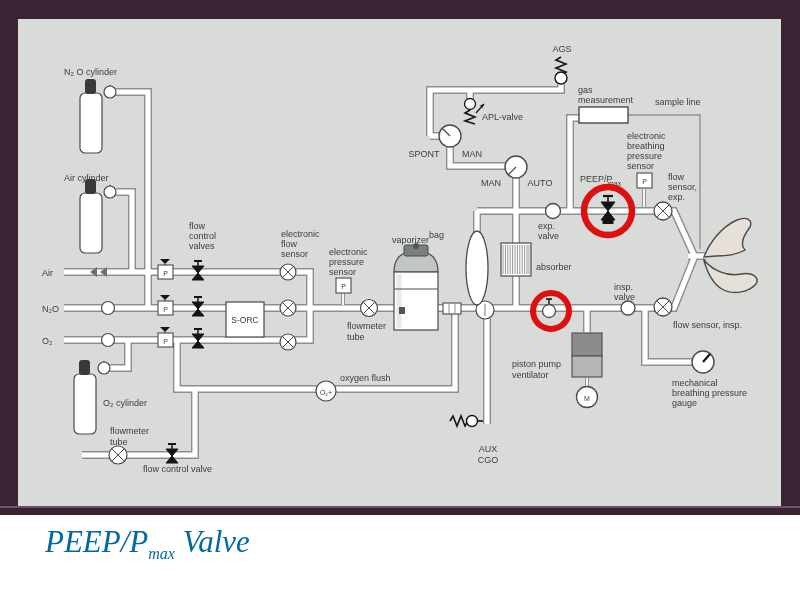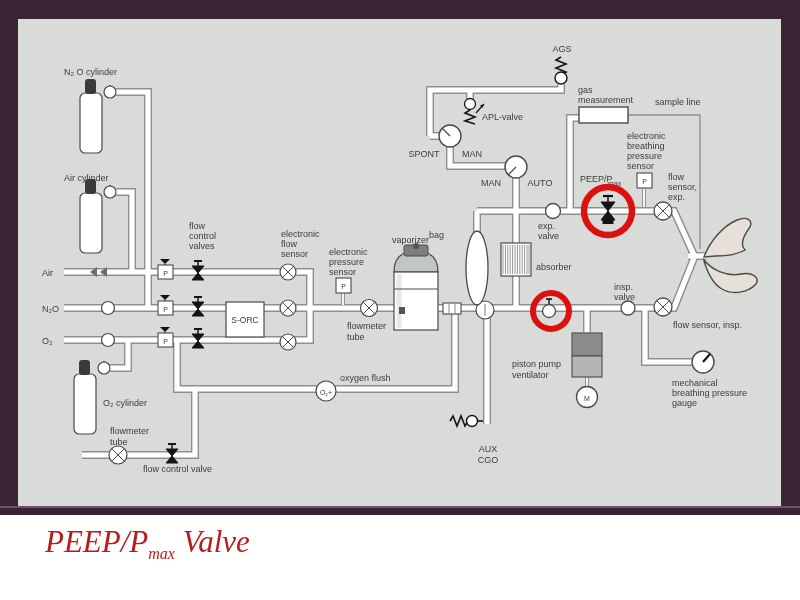--- a/index.html
+++ b/index.html
@@ -1,21 +1,21 @@
 <!DOCTYPE html>
 <html><head>
 <meta charset="utf-8">
 <style>
   html,body{margin:0;padding:0;}
   body{width:800px;height:600px;position:relative;font-family:"Liberation Sans",sans-serif;background:#ffffff;overflow:hidden;}
   .frame{position:absolute;left:0;top:0;width:800px;height:506px;background:#3b2336;}
   .diagram{position:absolute;left:18px;top:19px;width:763px;height:487px;background:#d8dbd8;}
   .bottombar{position:absolute;left:0;top:506px;width:800px;height:9px;background:linear-gradient(#6e5166 0 2px,#3b2336 2px 100%);}
   .lower{position:absolute;left:0;top:515px;width:800px;height:85px;background:#ffffff;}
-  .title{position:absolute;left:45px;top:524px;color:#b91c1c;font-family:"Liberation Serif",serif;font-style:italic;font-size:31px;white-space:nowrap;}
+  .title{position:absolute;left:45px;top:524px;color:#0369a1;font-family:"Liberation Serif",serif;font-style:italic;font-size:31px;white-space:nowrap;}
   .title .sub{font-size:16px;vertical-align:-7px;}
   svg text{fill:#3c3c3c;font-family:"Liberation Sans",sans-serif;font-size:9px;}
   svg text.small{font-size:7px;}
   svg text.mid{font-size:8.5px;}
 </style>
 </head>
 <body>
 
 <div class="frame"></div>
 

